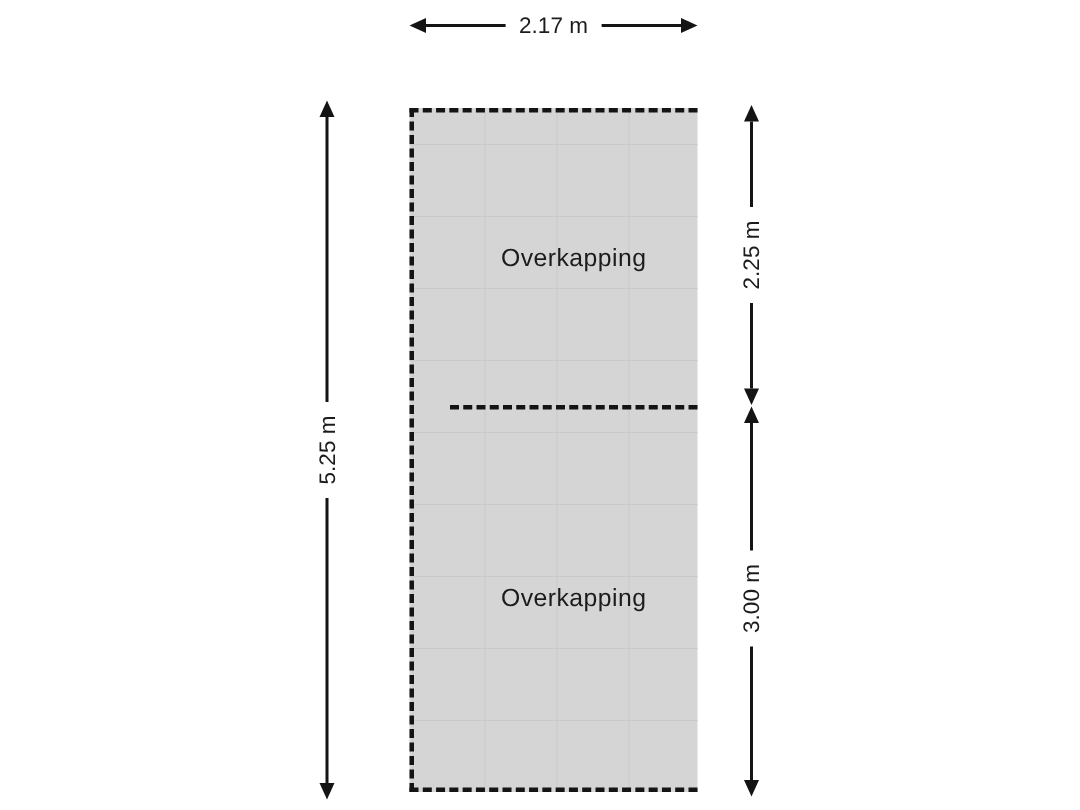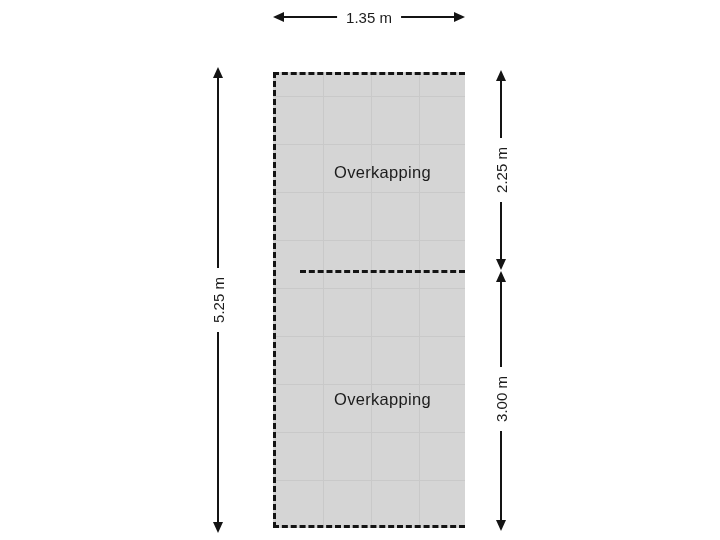--- a/index.html
+++ b/index.html
@@ -88,21 +88,21 @@
     <div class="area area-bottom">
       <span class="area-label">Overkapping</span>
     </div>
   </div>
 
   <div class="dim dim-h" id="dim-width">
     <span class="head head-left"></span>
     <span class="line-h"></span>
     <span class="head head-right"></span>
   </div>
-  <span class="dim-label" id="dim-width-label">1.35 m</span>
+  <span class="dim-label" id="dim-width-label">2.17 m</span>
 
   <div class="dim dim-v" id="dim-left">
     <span class="head head-up"></span>
     <span class="line-v"></span>
     <span class="head head-down"></span>
   </div>
   <span class="dim-label vertical" id="dim-left-label">5.25 m</span>
 
   <div class="dim dim-v" id="dim-right-top">
     <span class="head head-up"></span>

